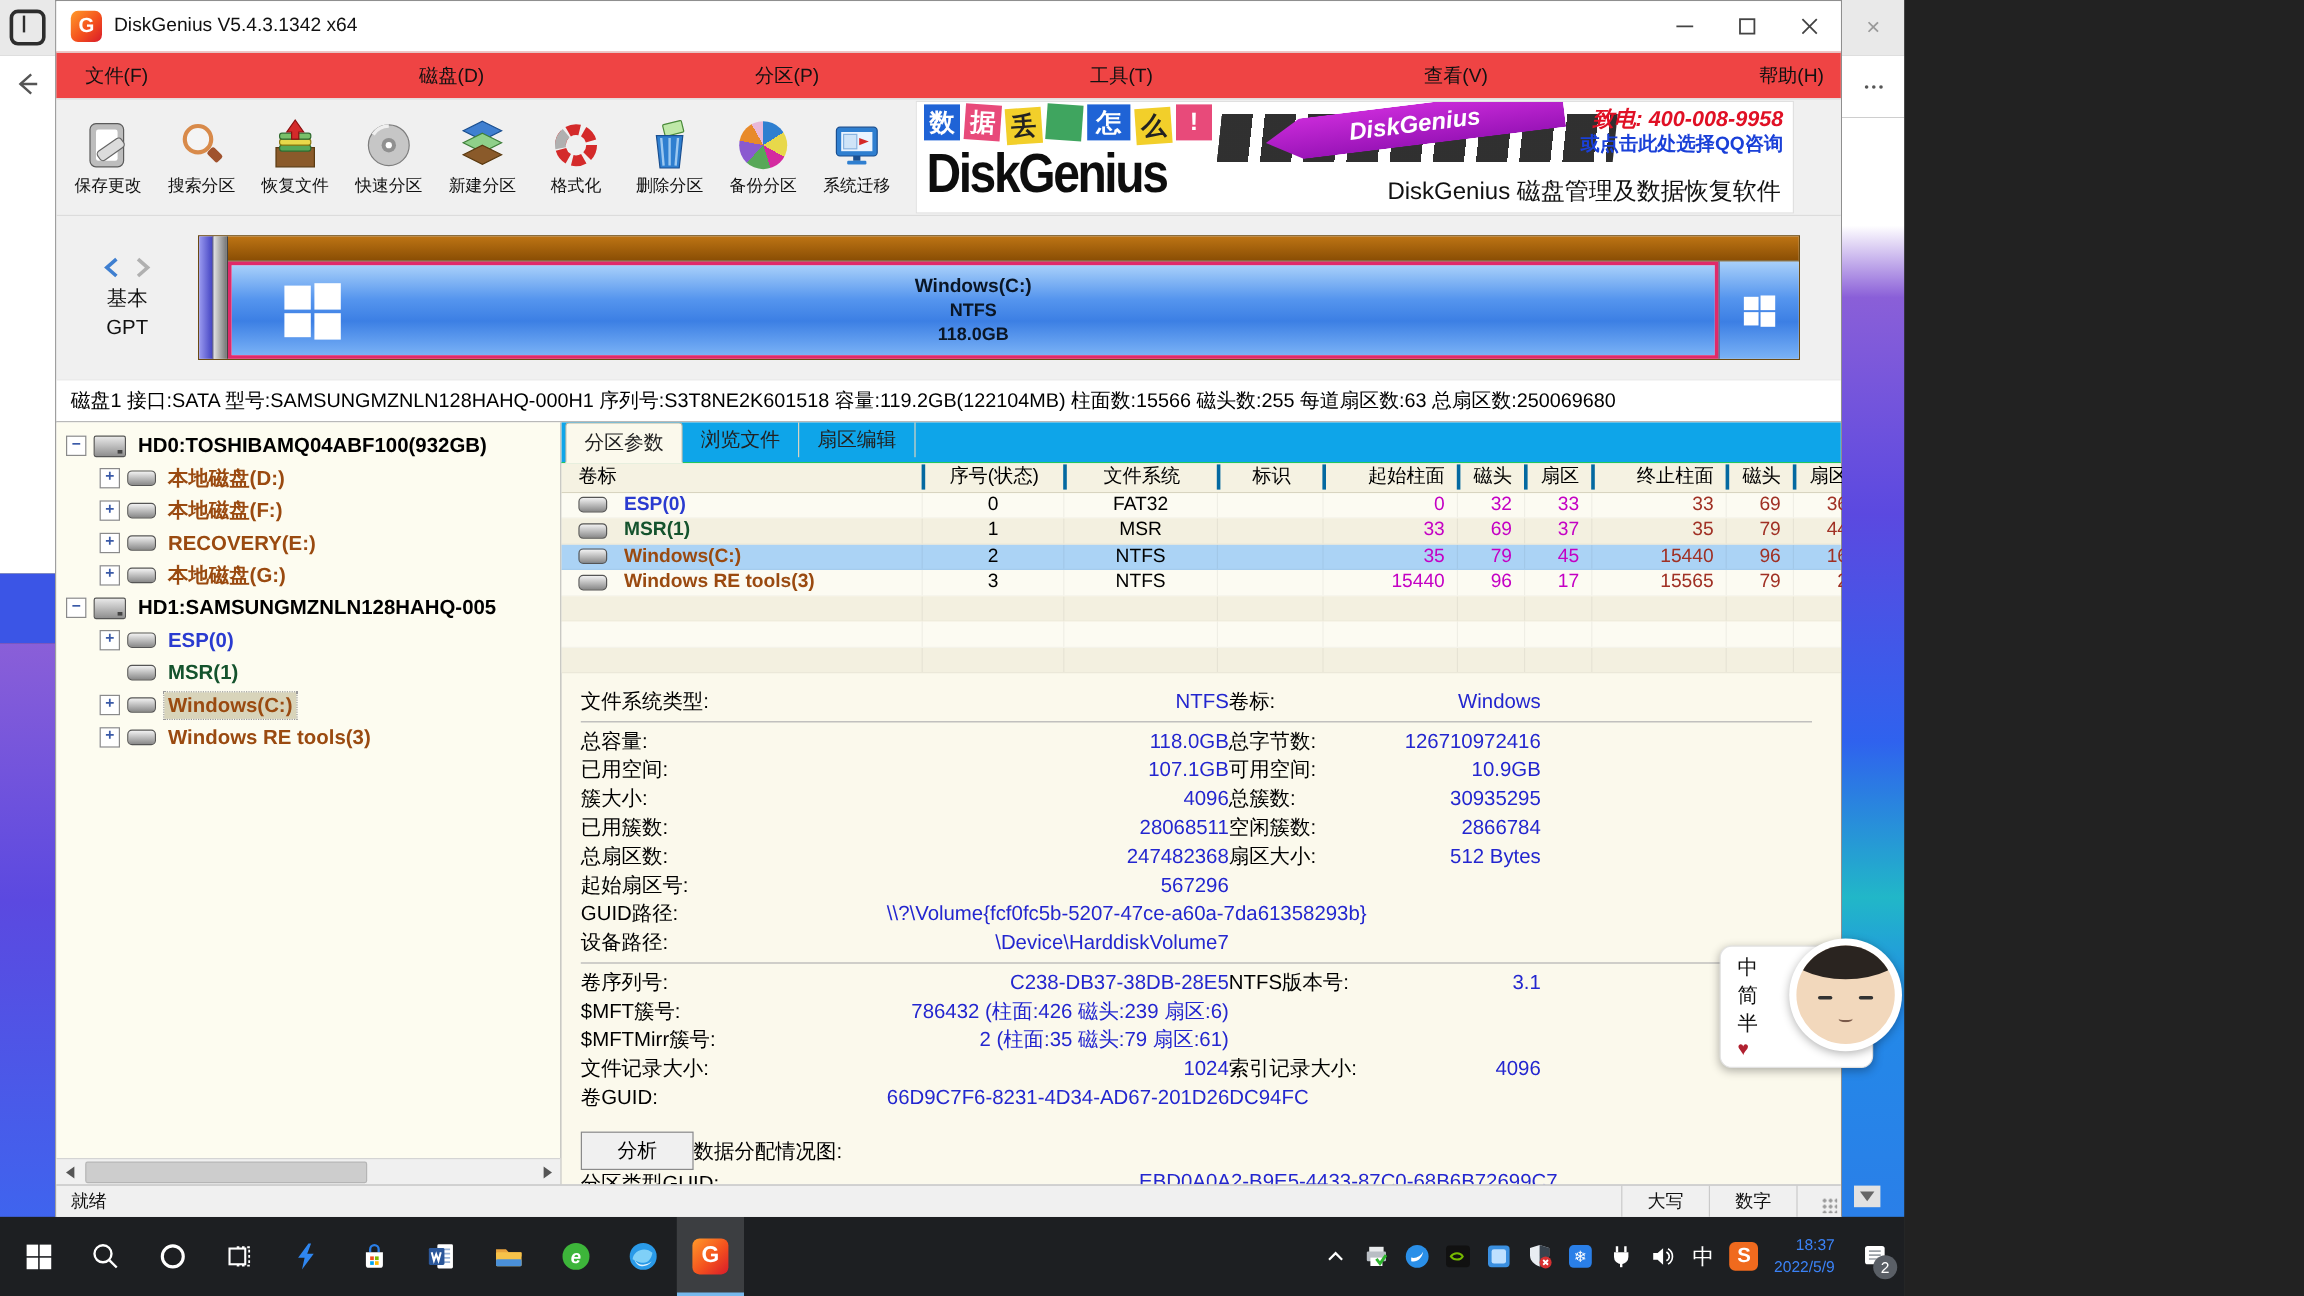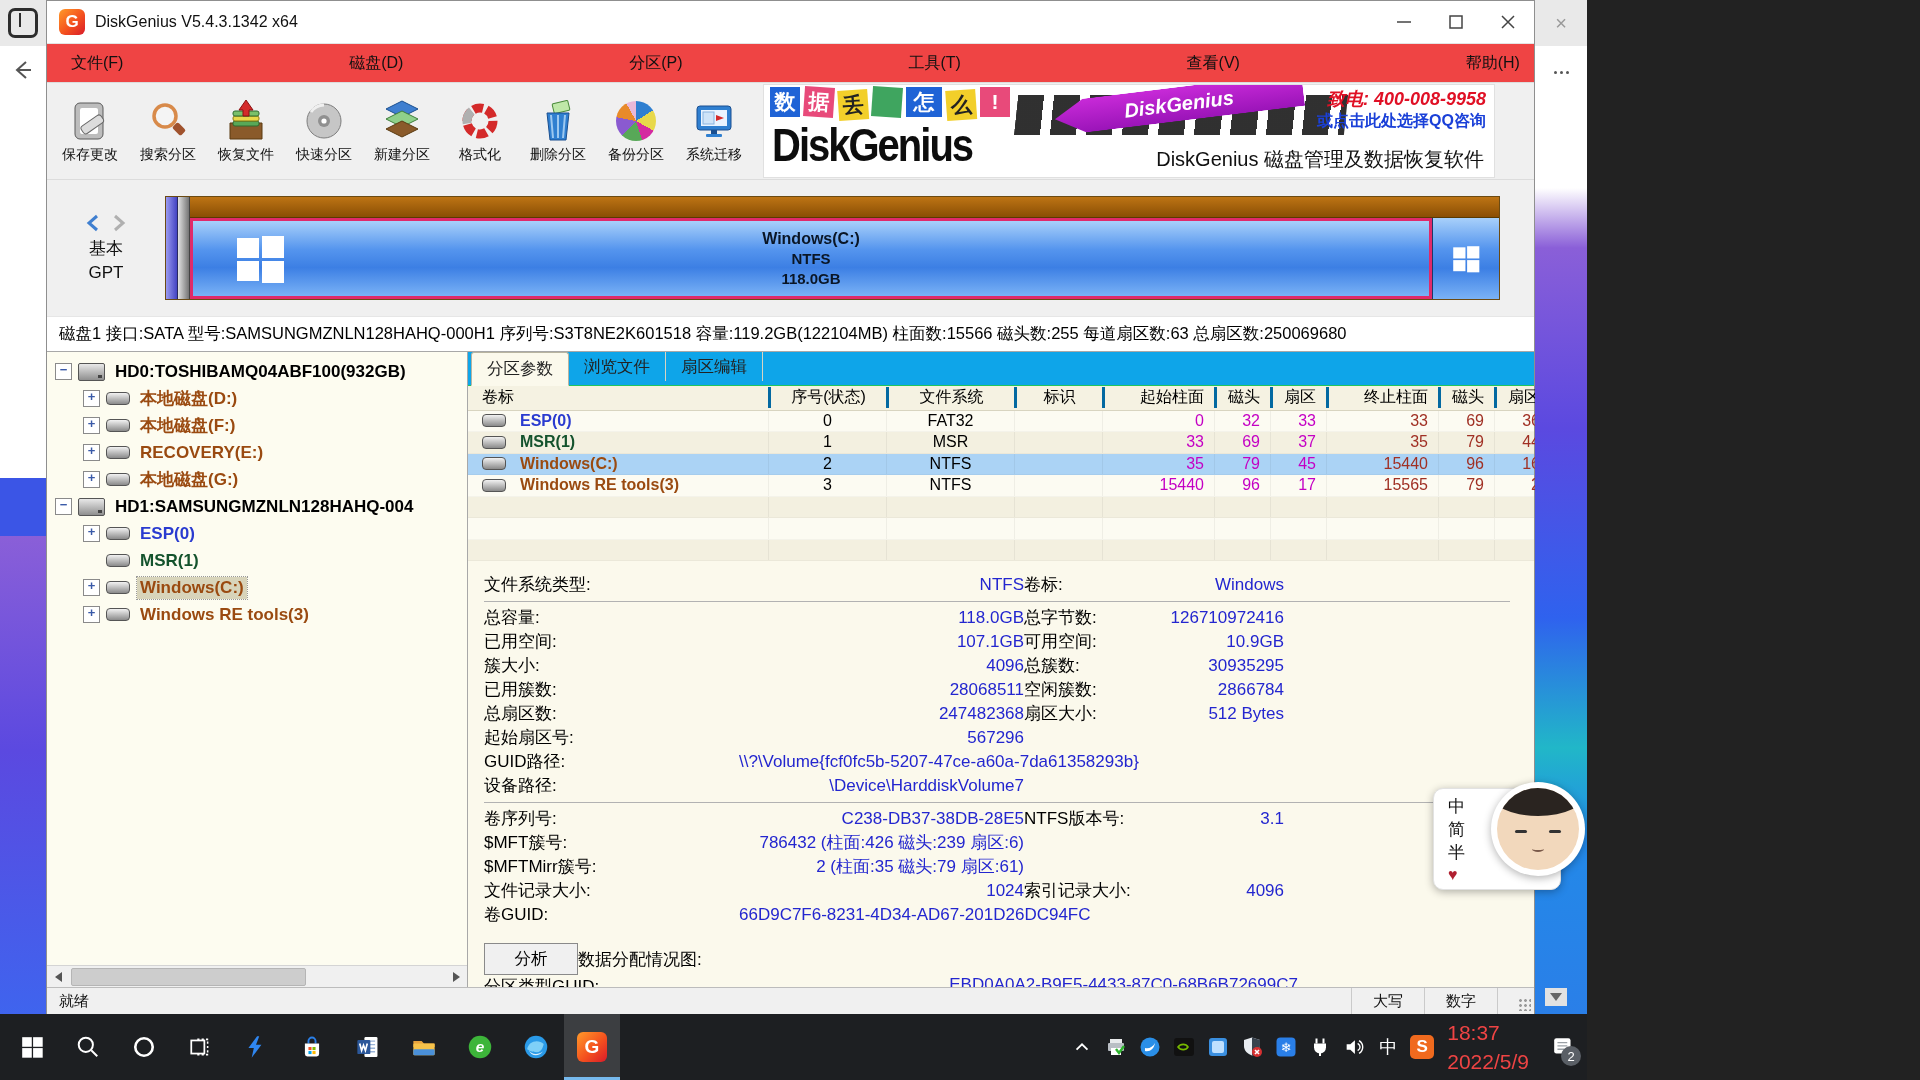--- a/index.html
+++ b/index.html
@@ -142,21 +142,21 @@
     background:radial-gradient(circle,#9a9a9a 1.3px,transparent 1.5px);background-size:5px 5px;}
 
   
   .taskbar{height:66px;background:#1d1f22;display:flex;align-items:center;padding-left:4px;}
   .tb-btn{width:56px;height:66px;display:flex;align-items:center;justify-content:center;flex:none;}
   .tb-btn.active{background:rgba(255,255,255,.14);box-shadow:inset 0 -3px 0 #76b9ed;}
   .tb-spacer{flex:1;}
   .tray-icon{width:34px;height:66px;display:flex;align-items:center;justify-content:center;flex:none;position:relative;}
   .ime-txt{color:#fff;font-size:18px;}
   .sogou-ico{width:24px;height:24px;background:#f06a1e;border-radius:5px;color:#fff;font-weight:bold;font-size:17px;display:flex;align-items:center;justify-content:center;}
-  .tb-clock{color:#ef4444;font-size:21px;text-align:left;line-height:1.4;margin:0 12px 0 8px;}
+  .tb-clock{color:#3b82f6;font-size:13px;text-align:right;line-height:1.4;margin:0 12px 0 8px;}
   .notif{width:46px;height:66px;display:flex;align-items:center;justify-content:center;position:relative;}
   .notif-badge{position:absolute;right:6px;bottom:14px;width:20px;height:20px;border-radius:50%;background:#5a5f66;color:#fff;
     font-size:13px;display:flex;align-items:center;justify-content:center;}
 
   
   .sogou-widget{position:absolute;right:2px;top:782px;width:152px;height:114px;z-index:50;}
   .sg-box{position:absolute;left:0;top:6px;width:128px;height:102px;background:#fff;border:1px solid #e2e2e2;border-radius:10px;
     box-shadow:0 2px 8px rgba(0,0,0,.3);padding:6px 0 0 14px;box-sizing:border-box;}
   .sg-item{font-size:17px;line-height:23px;color:#111;}
   .sg-heart{color:#b02030;font-size:16px;line-height:22px;}
@@ -389,21 +389,21 @@
               <span class="tree-label t-brown">RECOVERY(E:)</span>
               </div>
             <div class="tree-item ind1">
               <span class="expander exp-plus"></span>
               <span class="slab-ico"></span>
               <span class="tree-label t-brown">本地磁盘(G:)</span>
               </div>
             <div class="tree-item ind0">
               <span class="expander exp-minus"></span>
               <span class="disk-ico"></span>
-              <span class="tree-label t-black">HD1:SAMSUNGMZNLN128HAHQ-004</span>
+              <span class="tree-label t-black">HD1:SAMSUNGMZNLN128HAHQ-005</span>
               </div>
             <div class="tree-item ind1">
               <span class="expander exp-plus"></span>
               <span class="slab-ico"></span>
               <span class="tree-label t-blue">ESP(0)</span>
               </div>
             <div class="tree-item ind1">
               <span class="expander exp-none"></span>
               <span class="slab-ico"></span>
               <span class="tree-label t-dark">MSR(1)</span>

